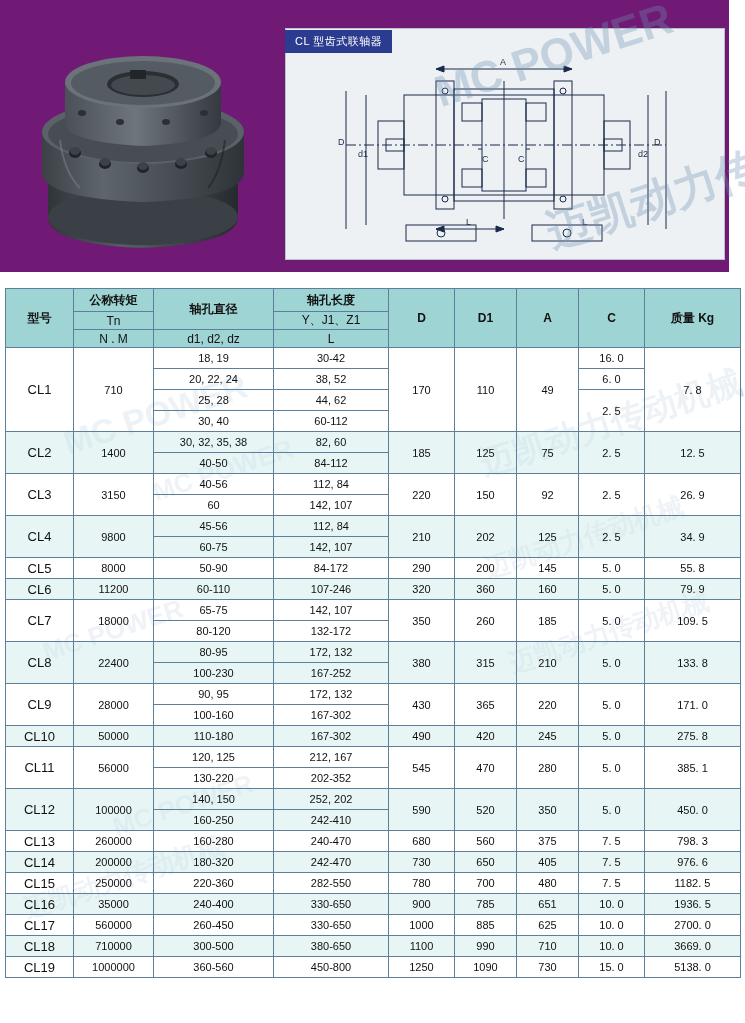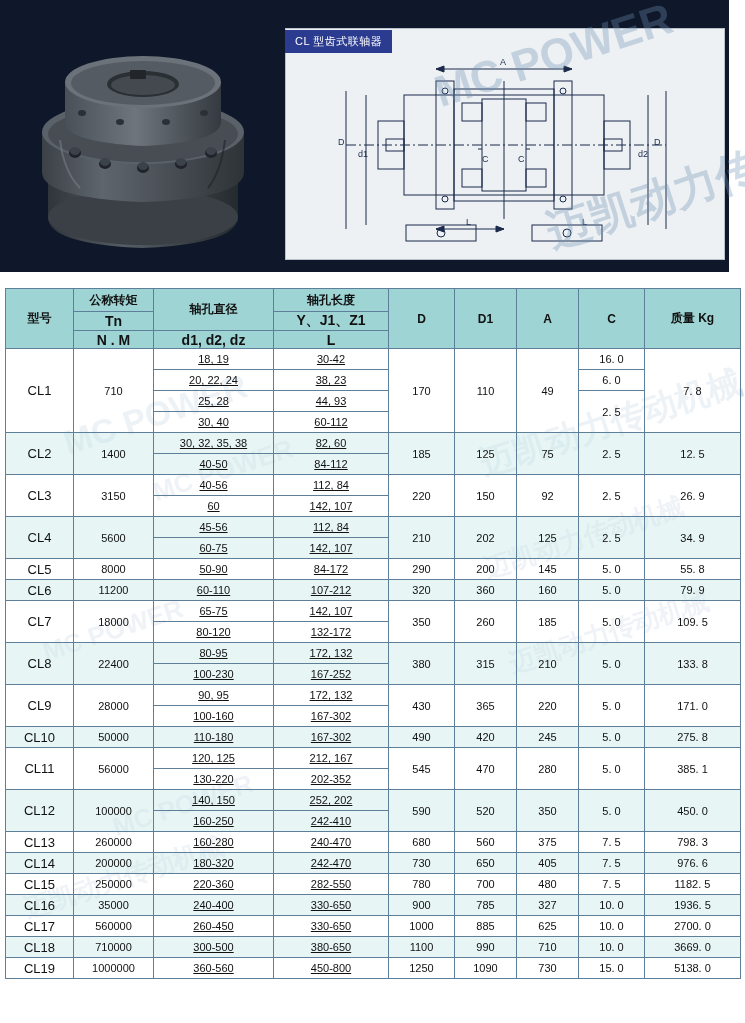--- a/index.html
+++ b/index.html
@@ -8,21 +8,21 @@
     background:#ffffff;
     font-family:"Liberation Sans", sans-serif;
     color:#111;
     position:relative;
     overflow:hidden;
   }
   
   .top{
     position:relative;
     width:729px;height:272px;
-    background:#0f172a;
+    background:#701a75;
   }
   .photo{
     position:absolute;left:20px;top:12px;width:250px;height:250px;
   }
   .photo svg{display:block;}
   .diagram{
     position:absolute;left:285px;top:28px;width:440px;height:232px;
     background:#eef1f4;
     border:1px solid #b9c2ca;
     box-sizing:border-box;
@@ -74,28 +74,28 @@
     font-weight:normal;
     background:transparent;
   }
   thead td{
     background:#9fd4d4;
     font-weight:bold;
     font-size:12px;
     height:22px;
   }
   thead td.sub{
-    font-weight:bold;
-    font-size:14px;
+    font-weight:normal;
+    font-size:12px;
     height:17px;
   }
   tbody tr.alt td{ background:rgba(223,241,241,0.75); }
   tbody tr.plain td{ background:rgba(255,255,255,0.60); }
   td.model{font-weight:normal;font-size:13px;}
-  .nowrap{white-space:nowrap;text-decoration:underline;}
+  .nowrap{white-space:nowrap;}
 </style>
 </head>
 <body>
 
 <div class="top">
 
   <div class="photo">
     <svg width="250" height="250" viewBox="0 0 250 250" xmlns="http://www.w3.org/2000/svg">
       <defs>
         <linearGradient id="gmet" x1="0" y1="0" x2="1" y2="0">
@@ -280,26 +280,26 @@
           <td class="nowrap">18, 19</td>
           <td class="nowrap">30-42</td>
           <td rowspan="4">170</td>
           <td rowspan="4">110</td>
           <td rowspan="4">49</td>
           <td>16. 0</td>
           <td rowspan="4">7. 8</td>
         </tr>
         <tr class="plain">
           <td class="nowrap">20, 22, 24</td>
-          <td class="nowrap">38, 23</td>
+          <td class="nowrap">38, 52</td>
           <td>6. 0</td>
         </tr>
         <tr class="plain">
           <td class="nowrap">25, 28</td>
-          <td class="nowrap">44, 93</td>
+          <td class="nowrap">44, 62</td>
           <td rowspan="2">2. 5</td>
         </tr>
         <tr class="plain">
           <td class="nowrap">30, 40</td>
           <td class="nowrap">60-112</td>
         </tr>
         <tr class="alt">
           <td rowspan="2" class="model">CL2</td>
           <td rowspan="2">1400</td>
           <td class="nowrap">30, 32, 35, 38</td>
@@ -324,21 +324,21 @@
           <td rowspan="2">92</td>
           <td rowspan="2">2. 5</td>
           <td rowspan="2">26. 9</td>
         </tr>
         <tr class="plain">
           <td class="nowrap">60</td>
           <td class="nowrap">142, 107</td>
         </tr>
         <tr class="alt">
           <td rowspan="2" class="model">CL4</td>
-          <td rowspan="2">5600</td>
+          <td rowspan="2">9800</td>
           <td class="nowrap">45-56</td>
           <td class="nowrap">112, 84</td>
           <td rowspan="2">210</td>
           <td rowspan="2">202</td>
           <td rowspan="2">125</td>
           <td rowspan="2">2. 5</td>
           <td rowspan="2">34. 9</td>
         </tr>
         <tr class="alt">
           <td class="nowrap">60-75</td>
@@ -352,21 +352,21 @@
           <td>290</td>
           <td>200</td>
           <td>145</td>
           <td>5. 0</td>
           <td>55. 8</td>
         </tr>
         <tr class="alt">
           <td class="model">CL6</td>
           <td>11200</td>
           <td class="nowrap">60-110</td>
-          <td class="nowrap">107-212</td>
+          <td class="nowrap">107-246</td>
           <td>320</td>
           <td>360</td>
           <td>160</td>
           <td>5. 0</td>
           <td>79. 9</td>
         </tr>
         <tr class="plain">
           <td rowspan="2" class="model">CL7</td>
           <td rowspan="2">18000</td>
           <td class="nowrap">65-75</td>
@@ -485,21 +485,21 @@
           <td>7. 5</td>
           <td>1182. 5</td>
         </tr>
         <tr class="alt">
           <td class="model">CL16</td>
           <td>35000</td>
           <td class="nowrap">240-400</td>
           <td class="nowrap">330-650</td>
           <td>900</td>
           <td>785</td>
-          <td>327</td>
+          <td>651</td>
           <td>10. 0</td>
           <td>1936. 5</td>
         </tr>
         <tr class="plain">
           <td class="model">CL17</td>
           <td>560000</td>
           <td class="nowrap">260-450</td>
           <td class="nowrap">330-650</td>
           <td>1000</td>
           <td>885</td>

